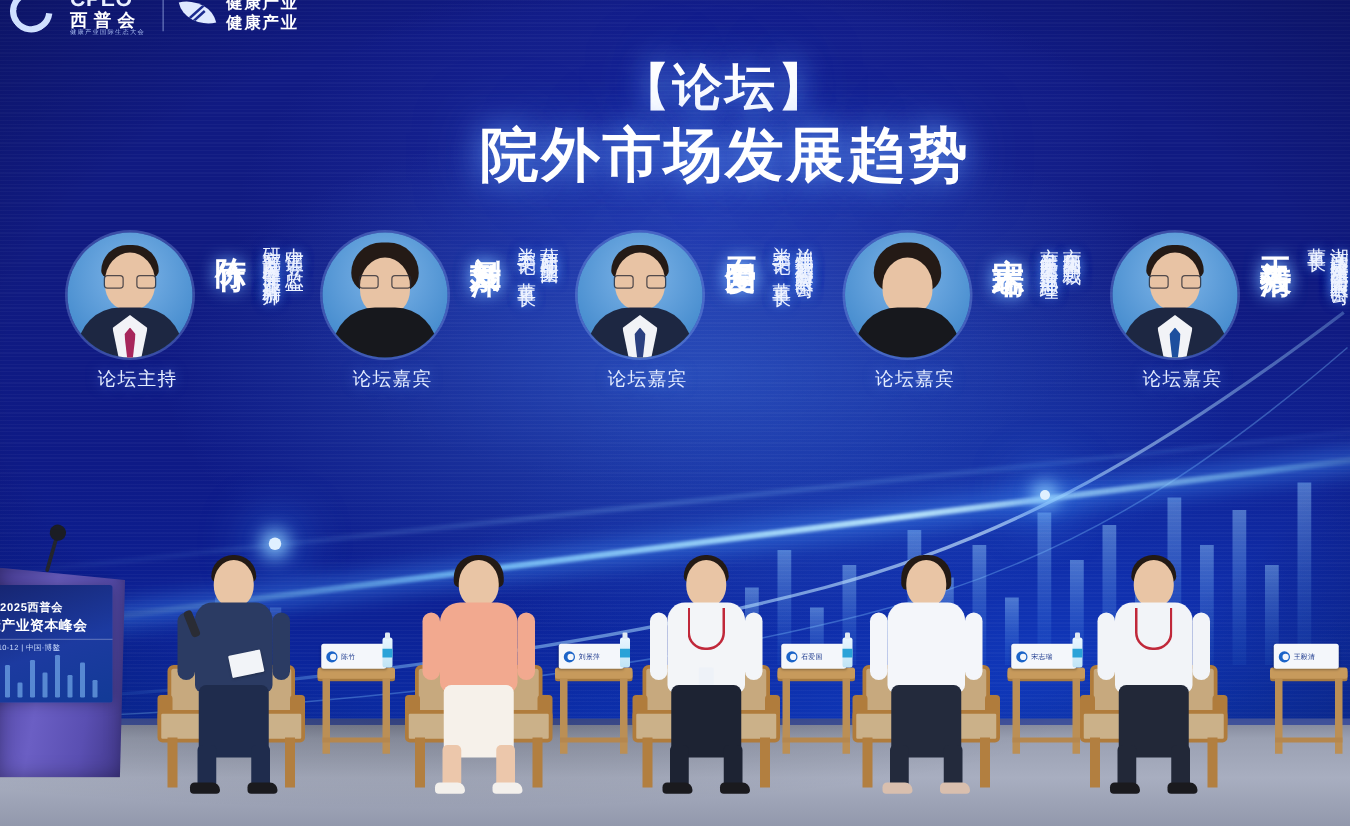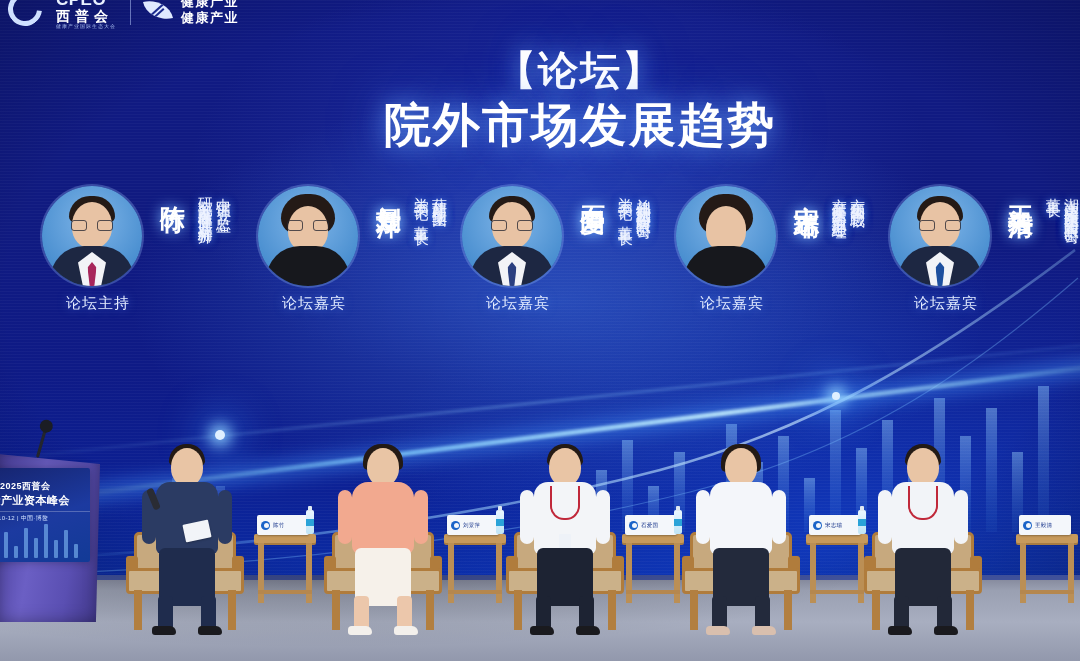--- a/index.html
+++ b/index.html
@@ -307,21 +307,21 @@
     </div>
   </div>
 
   <div class="title-block">
     <div class="title-1">【论坛】</div>
     <div class="title-2">院外市场发展趋势</div>
   </div>
 
   <div class="cards">
 
-    <div class="card" style="left:42px;">
+    <div class="card" style="left:54px;">
       <div class="photo-col">
         <div class="avatar">
           <div class="av-hair"></div>
             <div class="av-head"></div>
           <div class="av-glass">
               <i></i>
               <i></i>
             </div>
           <div class="av-body"></div>
             <div class="av-shirt"></div>

